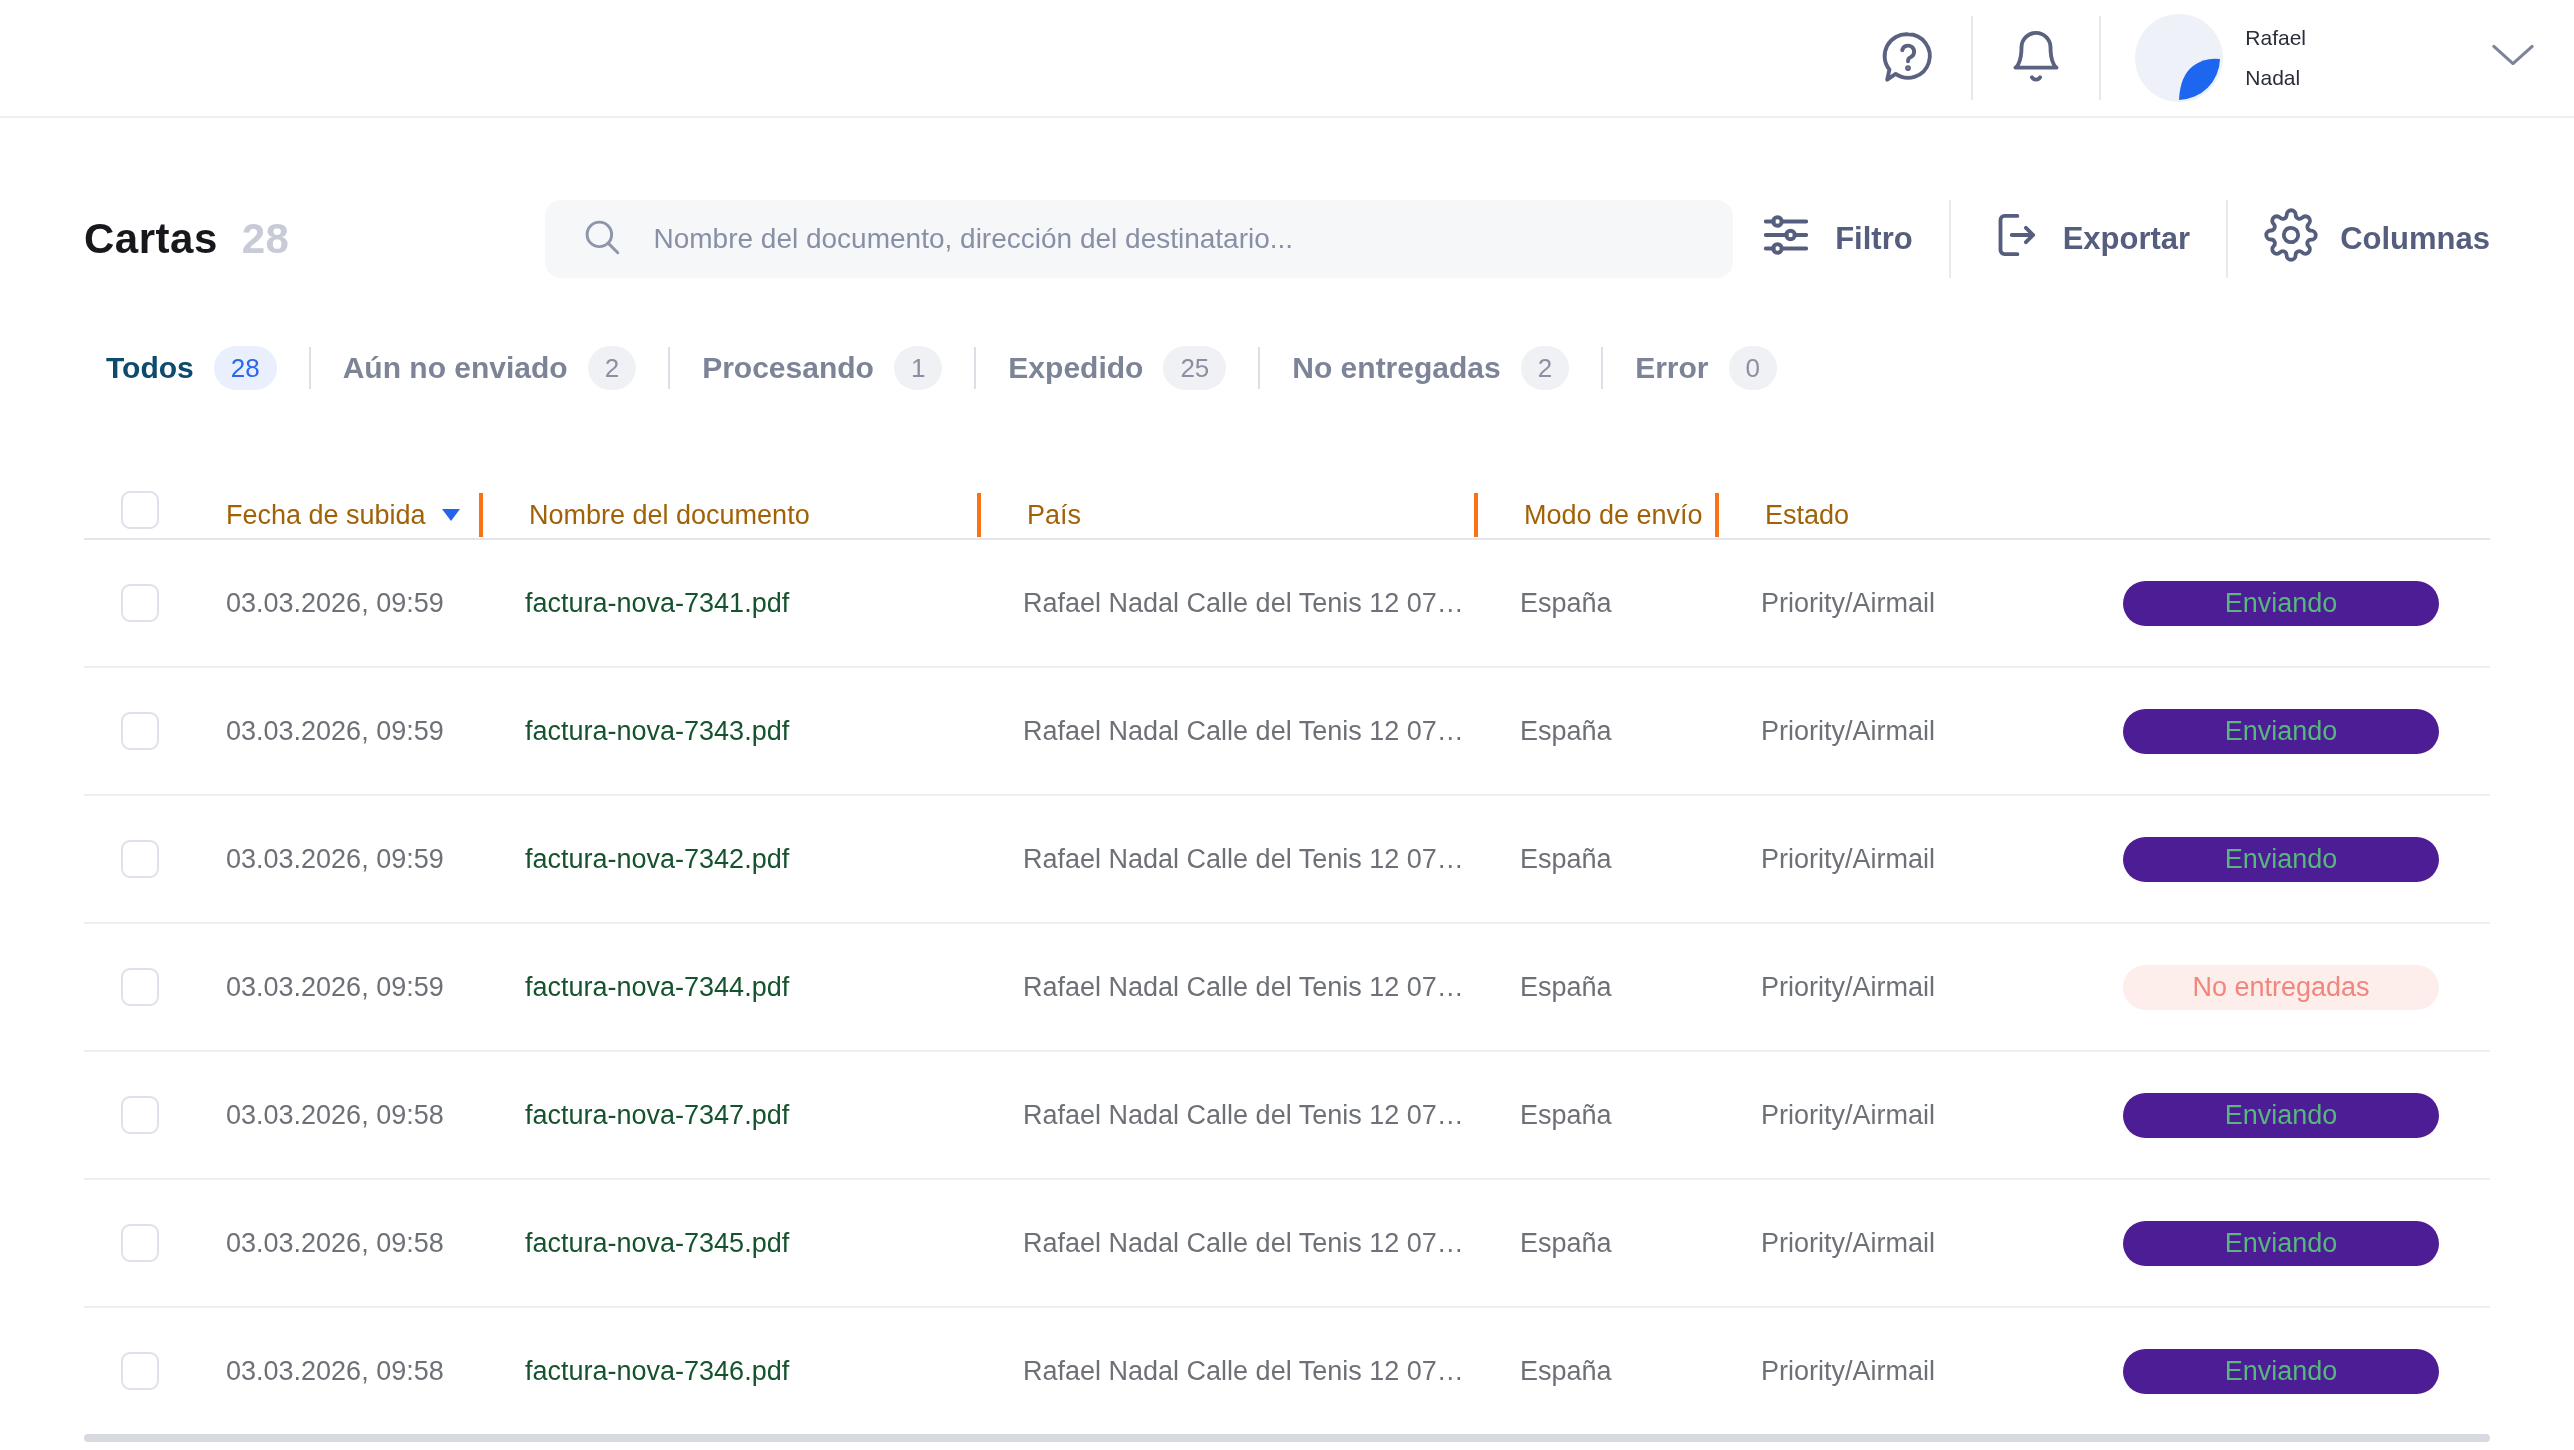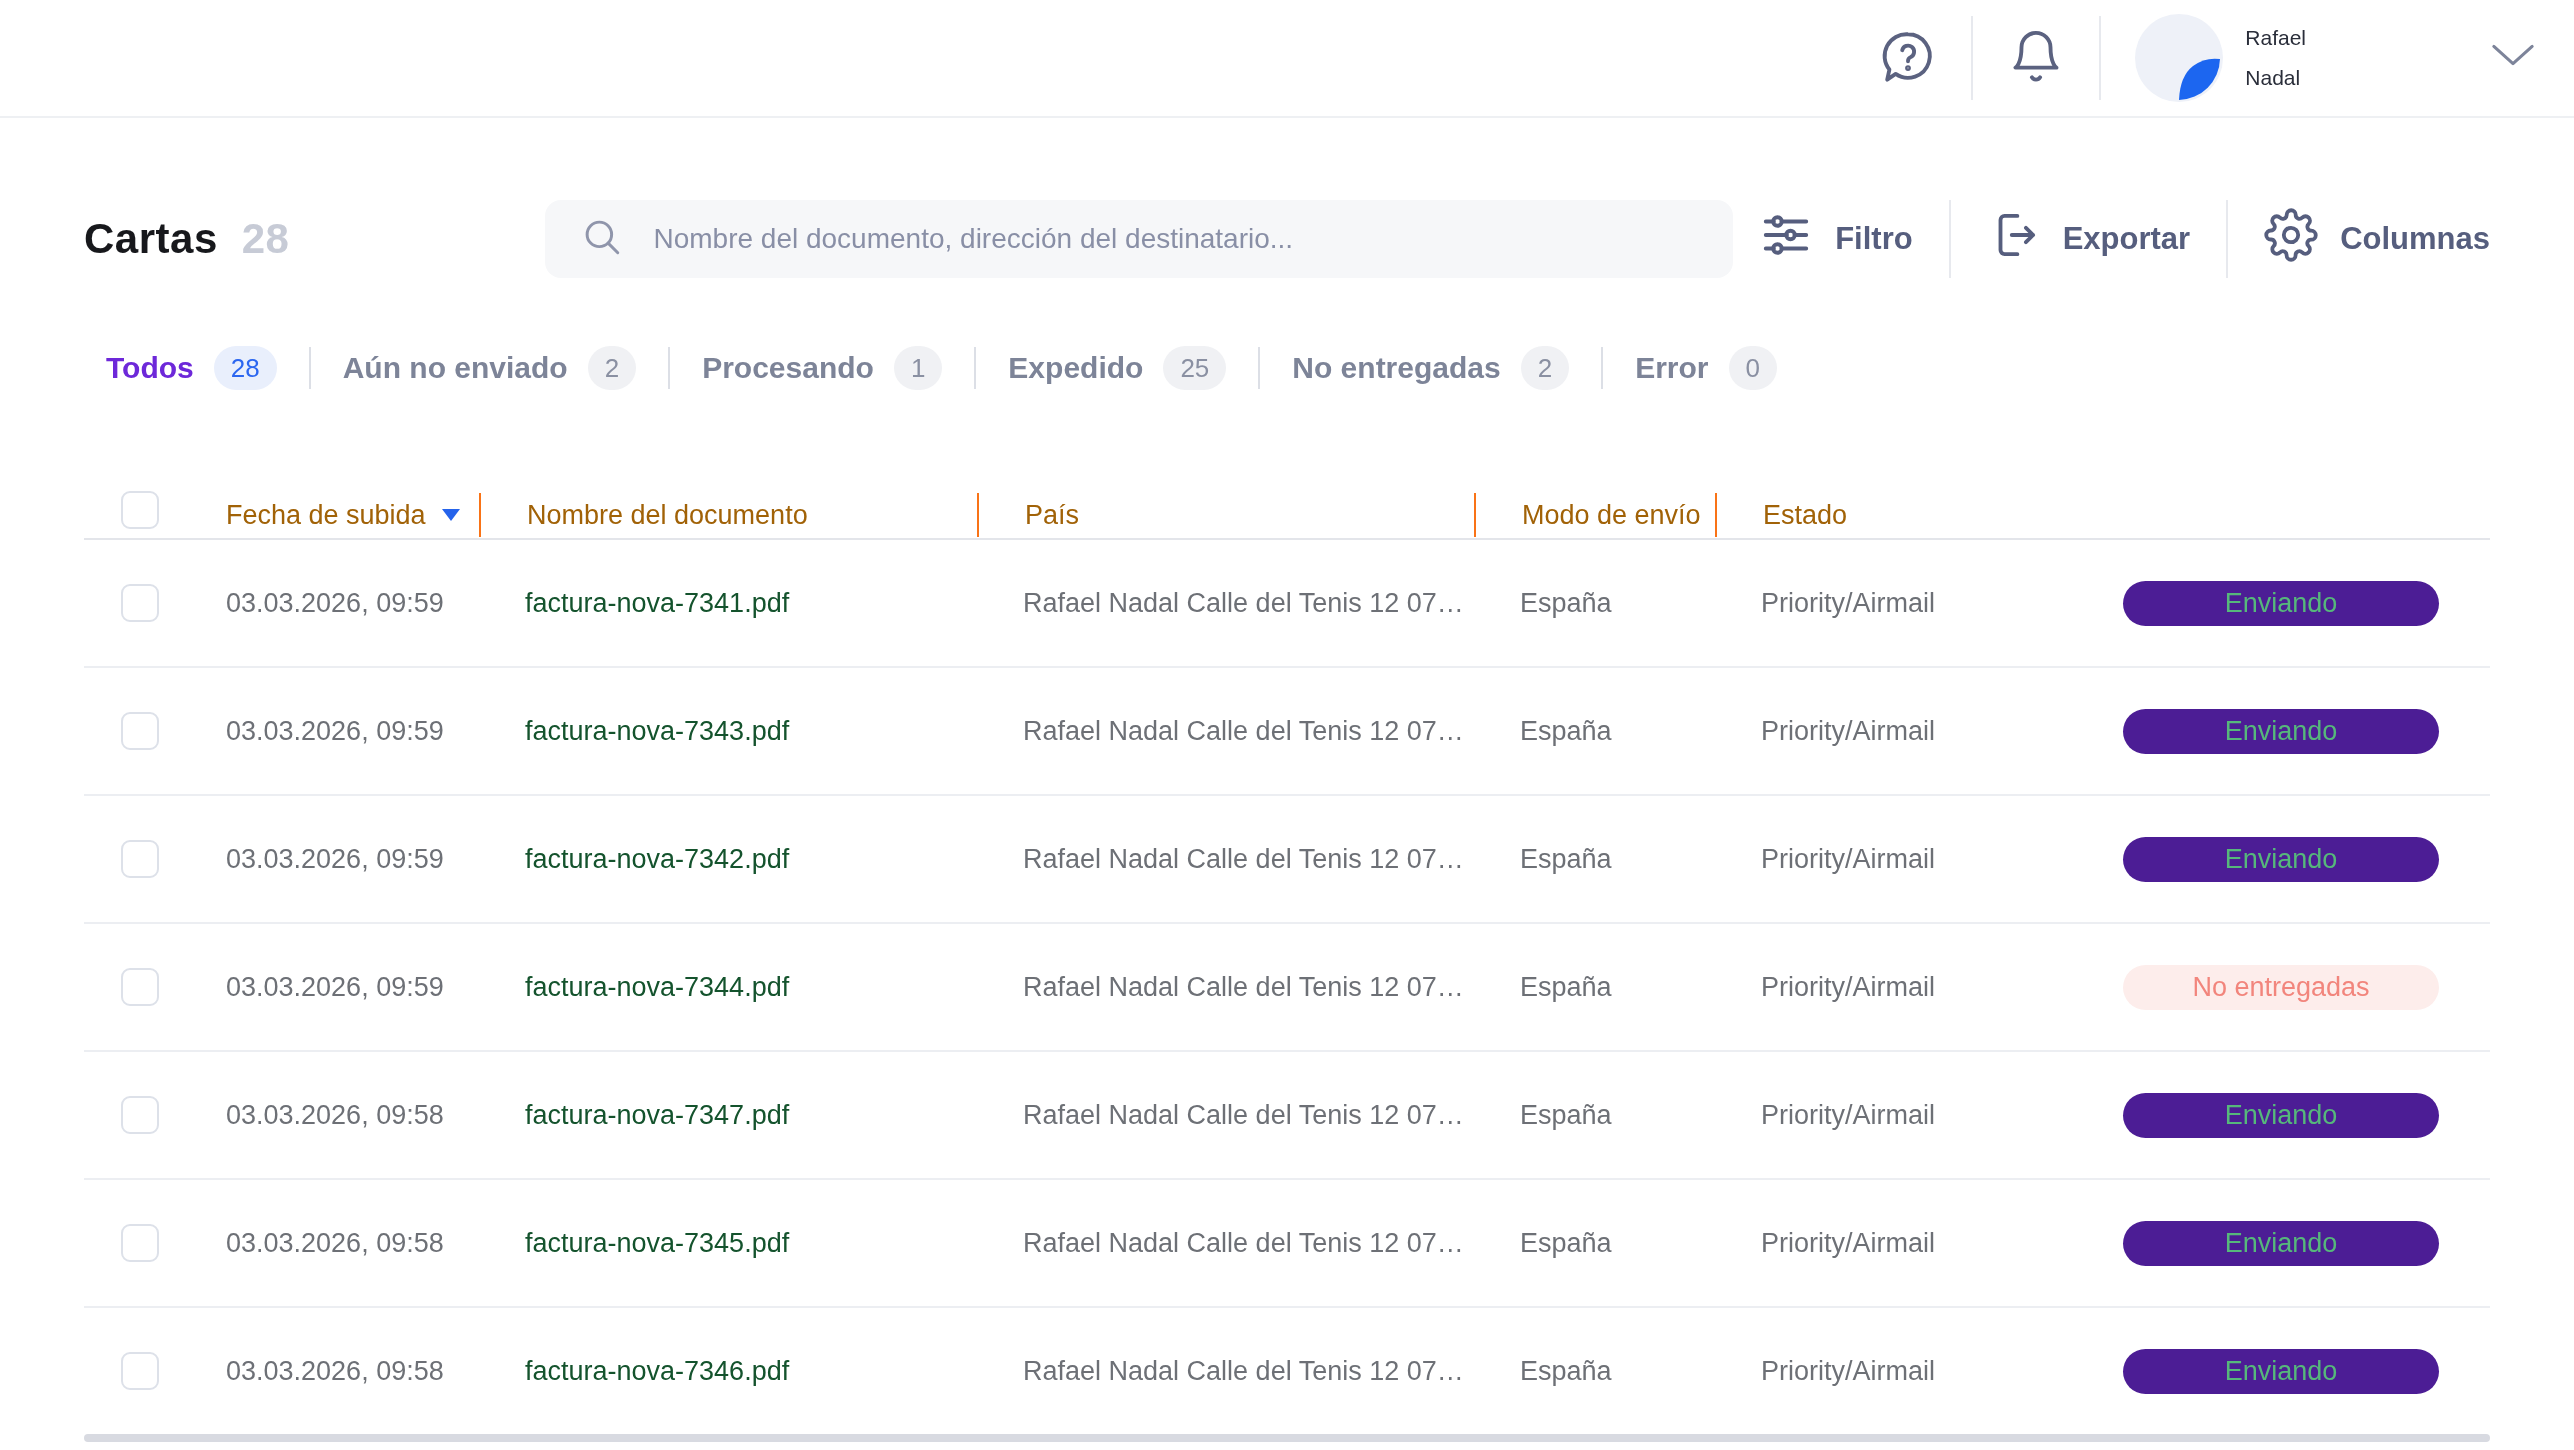--- a/index.html
+++ b/index.html
@@ -32,34 +32,34 @@
 
   .toolbar { margin-left:auto; display:flex; align-items:center; gap:36px; }
   .tool-btn { background:none; border:none; cursor:pointer; display:flex; align-items:center;
     gap:22px; color:#565e7e; font-size:31px; font-weight:700; font-family:"Liberation Sans",sans-serif; }
   .tool-vdiv { width:2px; height:78px; background:#e7e9ee; }
 
   
   .tabs { margin-top:62px; padding-left:22px; display:flex; align-items:center; height:56px; }
   .tab { display:flex; align-items:center; gap:20px; cursor:pointer; }
   .tab-label { font-size:30px; font-weight:700; color:#7d8498; }
-  .tab.active .tab-label { color:#6d28d9; }
+  .tab.active .tab-label { color:#0c4a6e; }
   .tab-count { min-width:44px; height:44px; padding:0 17px; border-radius:22px;
     display:flex; align-items:center; justify-content:center;
     font-size:26px; font-weight:400; color:#8a90a2; background:#f0f1f4; }
   .tab.active .tab-count { color:#2b66f0; background:#e9effc; }
   .tab-vdiv { width:2px; height:42px; background:#dcdfe6; margin:0 32px; }
 
   
   .table { margin-top:86px; }
   .trow { display:grid; grid-template-columns:142px 253px 498px 497px 241px 362px 1fr;
     align-items:center; }
   .thead { height:56px; }
   .th { font-size:27px; color:#a16207; display:flex; align-items:center; height:44px;margin-top:10px; }
-  .th.sep { border-left:2px solid #f97316; padding-left:46px; }
+  .th.sep { border-left:4px solid #f97316; padding-left:46px; }
   .sort-caret { width:0; height:0; margin-left:16px; border-left:9px solid transparent;
     border-right:9px solid transparent; border-top:12px solid #2563eb; }
   .check-cell { padding-left:37px; display:flex; align-items:center; }
   .checkbox { width:38px; height:38px; background:#fff; border:2px solid #dde1e9;
     border-radius:9px; cursor:pointer; }
   .tbody .trow { height:128px; border-top:2px solid #eceef2; }
   .tbody .trow:first-child { border-top:2px solid #e3e5ea; }
   .cell { font-size:27px; color:#6d7076; }
   .cell.pad { padding-left:46px; }
   .cell.doc { color:#14532d; }

